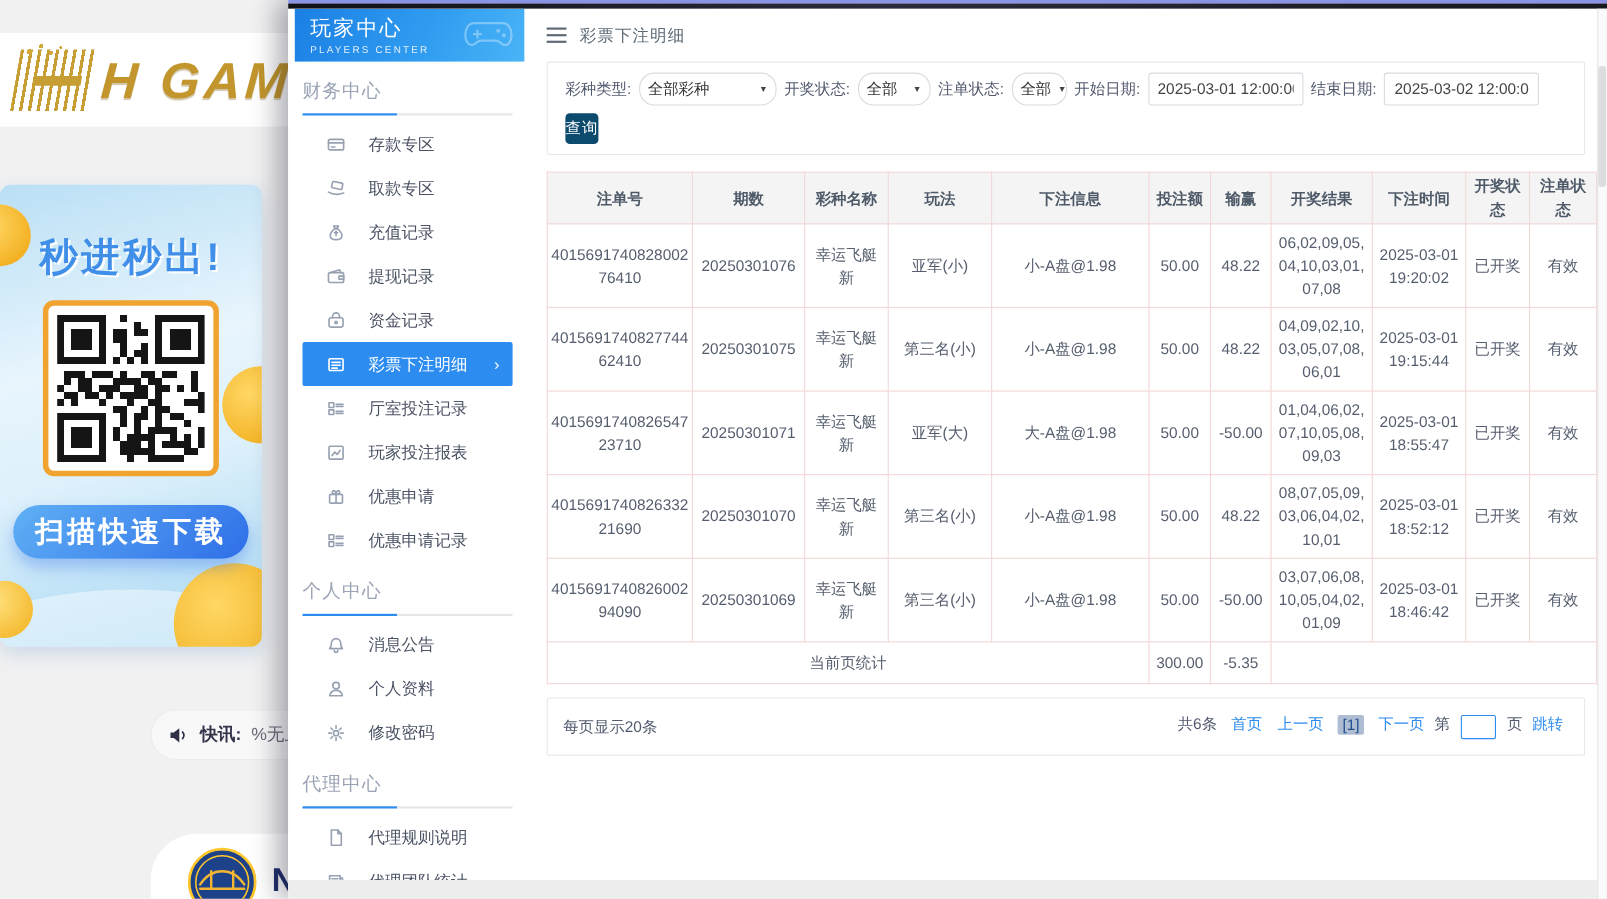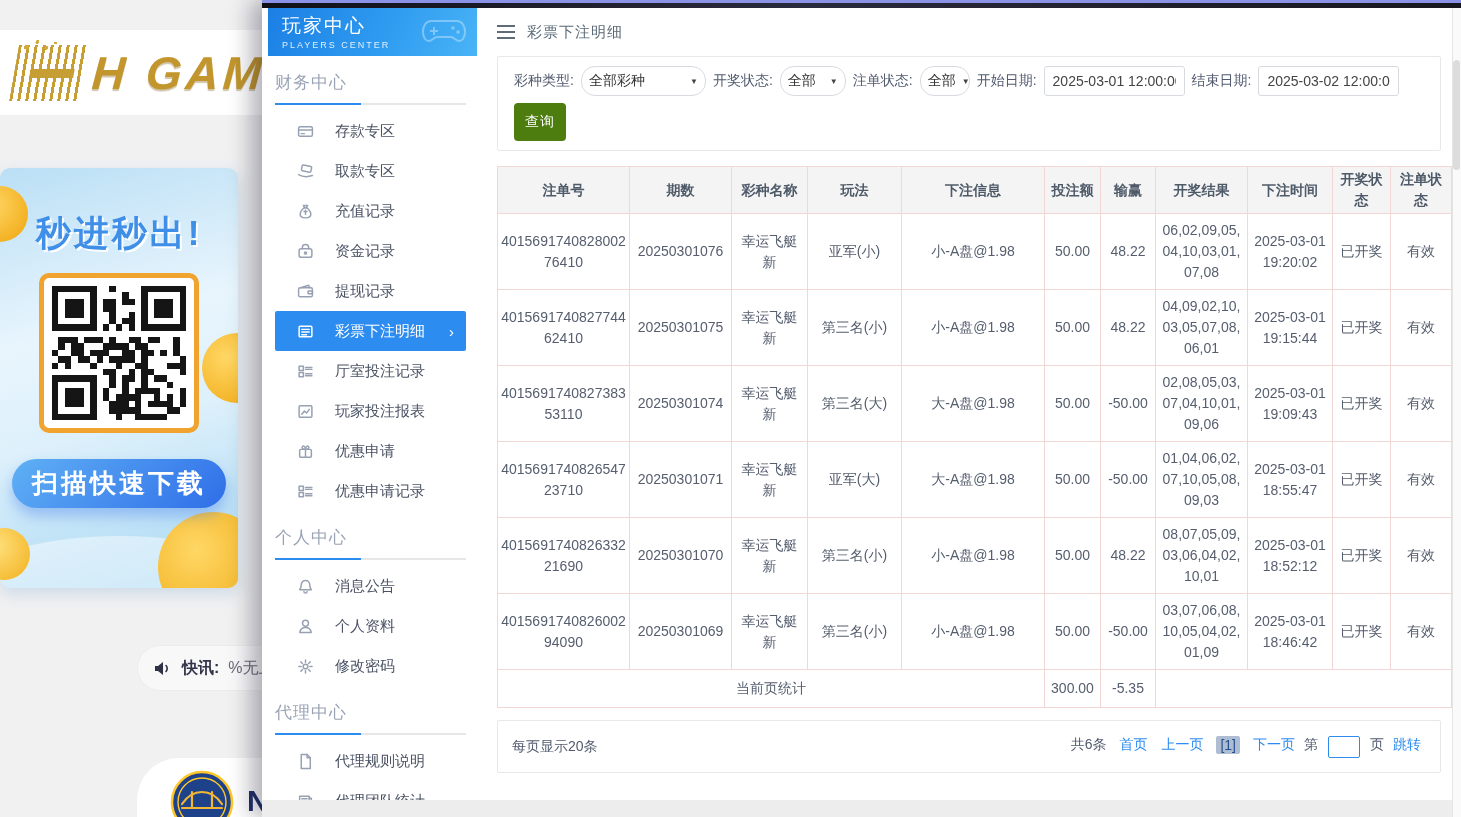--- a/index.html
+++ b/index.html
@@ -86,21 +86,21 @@
   .page-title { font-size:15px; color:#5c6b77; letter-spacing:1px; }
 
   .filter-card { border:1px solid #e8e8e8; border-radius:2px; padding:9px 16px 9px; }
   .filter-row { display:flex; align-items:center; gap:7px; font-size:14px; color:#515a6e; white-space:nowrap; }
   .fselect { height:30px; border:1px solid #d7dbe0; border-radius:14px; background:#fff; display:flex; align-items:center;
     justify-content:space-between; padding:0 7px; color:#333; cursor:pointer; }
   .fselect .chev { font-size:8px; color:#444; margin-left:6px; }
   .w1 { width:125px; } .w2 { width:66px; } .w3 { width:50px; }
   .dinput { height:30px; width:141px; border:1px solid #d7dbe0; border-radius:3px; padding:0 8px; font-size:14px; color:#444;
     font-family:inherit; }
-  .search-btn { margin-top:7px; height:38px; padding:0 11px; background:#4d7c0f; color:#fff; border:none; border-radius:4px;
+  .search-btn { margin-top:7px; height:28px; padding:0 0; background:#0c4a6e; color:#fff; border:none; border-radius:4px;
     font-size:14px; font-family:inherit; cursor:pointer; letter-spacing:1px; }
 
   table.bet-table { margin-top:15px; width:100%; border-collapse:collapse; table-layout:fixed; }
   .bet-table th, .bet-table td { border:1px solid #f3d6d6; text-align:center; font-size:14px; color:#555e6e;
     padding:2px 3px; word-break:break-all; line-height:1.5; }
   .bet-table th { background:#f4f4f5; font-weight:bold; height:40px; color:#4e5a68; }
   .bet-table tbody tr.data-row { height:76px; }
   .bet-table tbody tr.sum-row { height:38px; }
 
   .pager-card { margin-top:12px; border:1px solid #e8e8e8; border-radius:2px; height:53px; display:flex; align-items:center;
@@ -340,36 +340,36 @@
                 <path d="M6 2.3h4l-1.2 2.2H7.2z"></path>
                 <path d="M6.8 4.5C4.6 6.3 3 8.5 3 10.6 3 13 5.2 14 8 14s5-1 5-3.4c0-2.1-1.6-4.3-3.8-6.1z"></path>
                 <path d="M8 6.8v3.8M6.6 8h2.8"></path>
               </svg>
             </span>
             <span class="lbl">充值记录</span>
           </div>
           <div class="side-item">
             <span class="ic">
               <svg viewBox="0 0 16 16">
+                <rect x="1.5" y="4.5" width="13" height="8.5" rx="1.5"></rect>
+                <path d="M3.5 4.5l7.5-2.4 1 2.4"></path>
+                <rect x="10.5" y="7.5" width="4" height="2.6"></rect>
+              </svg>
+            </span>
+            <span class="lbl">提现记录</span>
+          </div>
+          <div class="side-item">
+            <span class="ic">
+              <svg viewBox="0 0 16 16">
                 <rect x="2" y="5.5" width="12" height="8" rx="2"></rect>
                 <path d="M5 5.5V4.4a3 3 0 0 1 6 0v1.1"></path>
                 <circle cx="8" cy="9.5" r="1"></circle>
               </svg>
             </span>
             <span class="lbl">资金记录</span>
-          </div>
-          <div class="side-item">
-            <span class="ic">
-              <svg viewBox="0 0 16 16">
-                <rect x="1.5" y="4.5" width="13" height="8.5" rx="1.5"></rect>
-                <path d="M3.5 4.5l7.5-2.4 1 2.4"></path>
-                <rect x="10.5" y="7.5" width="4" height="2.6"></rect>
-              </svg>
-            </span>
-            <span class="lbl">提现记录</span>
           </div>
           <div class="side-item active">
             <span class="ic">
               <svg viewBox="0 0 16 16">
                 <rect x="2" y="3" width="12" height="10" rx="1"></rect>
                 <line x1="4.5" y1="6" x2="11.5" y2="6"></line>
                 <line x1="4.5" y1="8.5" x2="11.5" y2="8.5"></line>
                 <line x1="4.5" y1="11" x2="9" y2="11"></line>
               </svg>
             </span>
@@ -561,33 +561,20 @@
               <td>第三名(小)</td>
               <td>小-A盘@1.98</td>
               <td>50.00</td>
               <td>48.22</td>
               <td>04,09,02,10,03,05,07,08,06,01</td>
               <td>2025-03-01 19:15:44</td>
               <td>已开奖</td>
               <td>有效</td>
             </tr>
             <tr class="data-row">
-              <td>401569174082738353110</td>
-              <td>20250301074</td>
-              <td>幸运飞艇新</td>
-              <td>第三名(大)</td>
-              <td>大-A盘@1.98</td>
-              <td>50.00</td>
-              <td>-50.00</td>
-              <td>02,08,05,03,07,04,10,01,09,06</td>
-              <td>2025-03-01 19:09:43</td>
-              <td>已开奖</td>
-              <td>有效</td>
-            </tr>
-            <tr class="data-row">
               <td>401569174082654723710</td>
               <td>20250301071</td>
               <td>幸运飞艇新</td>
               <td>亚军(大)</td>
               <td>大-A盘@1.98</td>
               <td>50.00</td>
               <td>-50.00</td>
               <td>01,04,06,02,07,10,05,08,09,03</td>
               <td>2025-03-01 18:55:47</td>
               <td>已开奖</td>

